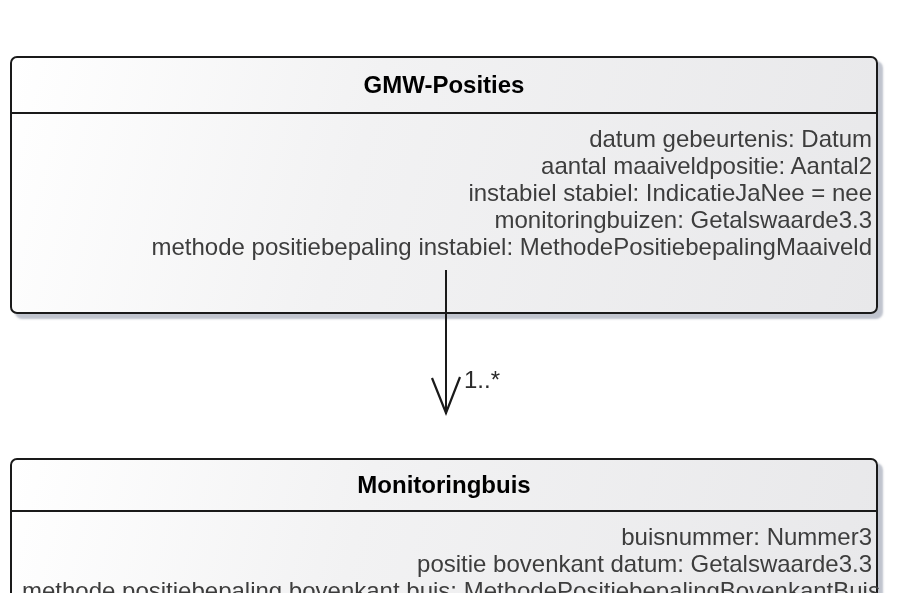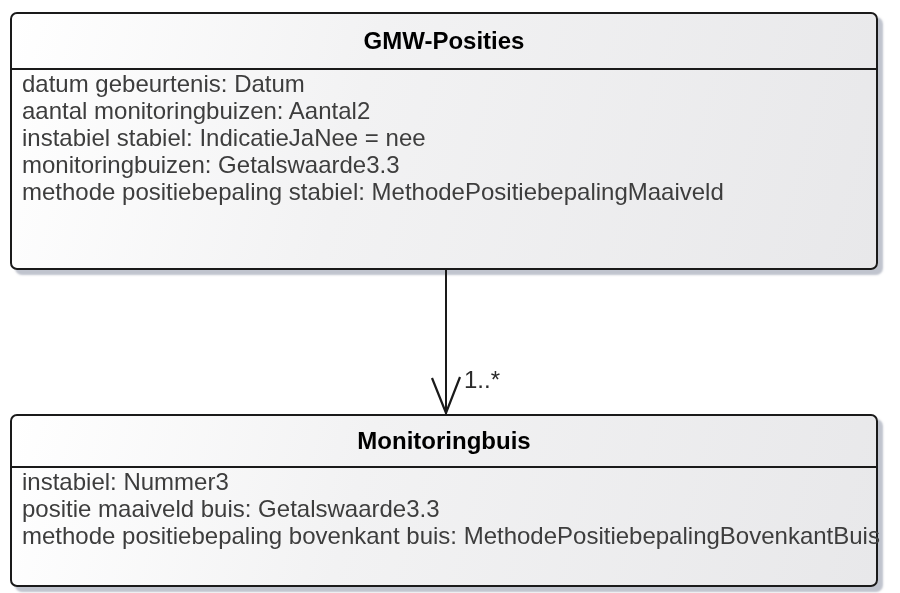--- a/index.html
+++ b/index.html
@@ -13,36 +13,38 @@
   }
   .uml-class {
     position: absolute;
     left: 10px;
     width: 868px;
     box-sizing: border-box;
     border: 2.5px solid #1a1a1a;
     border-radius: 7px;
     background: linear-gradient(105deg, #ffffff 0%, #f2f2f3 40%, #e8e8ea 100%);
     box-shadow: 5px 5px 2px rgba(130, 138, 158, 0.5);
+    margin-top: 44px;
   }
   .uml-class-header {
     display: flex;
     align-items: center;
     justify-content: center;
     border-bottom: 2.5px solid #1a1a1a;
     font-size: 24px;
     font-weight: bold;
     color: #000000;
   }
   .uml-class-body {
-    padding: 0 4px 0 10px;
+    padding: 11px 4px 0 10px;
     font-size: 24px;
     line-height: 27px;
     color: #3d3d3d;
     white-space: nowrap;
+    text-align: right;
   }
   #class-gmw { top: 12px; height: 258px; }
   #class-gmw .uml-class-header { height: 54px; }
   #class-buis { top: 414px; height: 173px; }
   #class-buis .uml-class-header { height: 50px; }
   .assoc-svg {
     position: absolute;
     left: 426px;
     top: 270px;
     width: 60px;
@@ -58,36 +60,36 @@
 </style>
 </head>
 <body>
 
 <div class="canvas">
 
   <div class="uml-class" id="class-gmw">
     <div class="uml-class-header">GMW-Posities</div>
     <div class="uml-class-body">
       <div>datum gebeurtenis: Datum</div>
-      <div>aantal monitoringbuizen: Aantal2</div>
+      <div>aantal maaiveldpositie: Aantal2</div>
       <div>instabiel stabiel: IndicatieJaNee = nee</div>
       <div>monitoringbuizen: Getalswaarde3.3</div>
-      <div>methode positiebepaling stabiel: MethodePositiebepalingMaaiveld</div>
+      <div>methode positiebepaling instabiel: MethodePositiebepalingMaaiveld</div>
     </div>
   </div>
 
   <svg class="assoc-svg" viewBox="0 0 60 146" xmlns="http://www.w3.org/2000/svg">
     <line x1="20" y1="0" x2="20" y2="144" stroke="#1a1a1a" stroke-width="2"></line>
     <polyline points="6,108 20,143 34,107" fill="none" stroke="#1a1a1a" stroke-width="2.2"></polyline>
   </svg>
 
   <div class="multiplicity">1..*</div>
 
   <div class="uml-class" id="class-buis">
     <div class="uml-class-header">Monitoringbuis</div>
     <div class="uml-class-body">
-      <div>instabiel: Nummer3</div>
-      <div>positie maaiveld buis: Getalswaarde3.3</div>
+      <div>buisnummer: Nummer3</div>
+      <div>positie bovenkant datum: Getalswaarde3.3</div>
       <div>methode positiebepaling bovenkant buis: MethodePositiebepalingBovenkantBuis</div>
     </div>
   </div>
 
 </div>
 
 </body></html>

